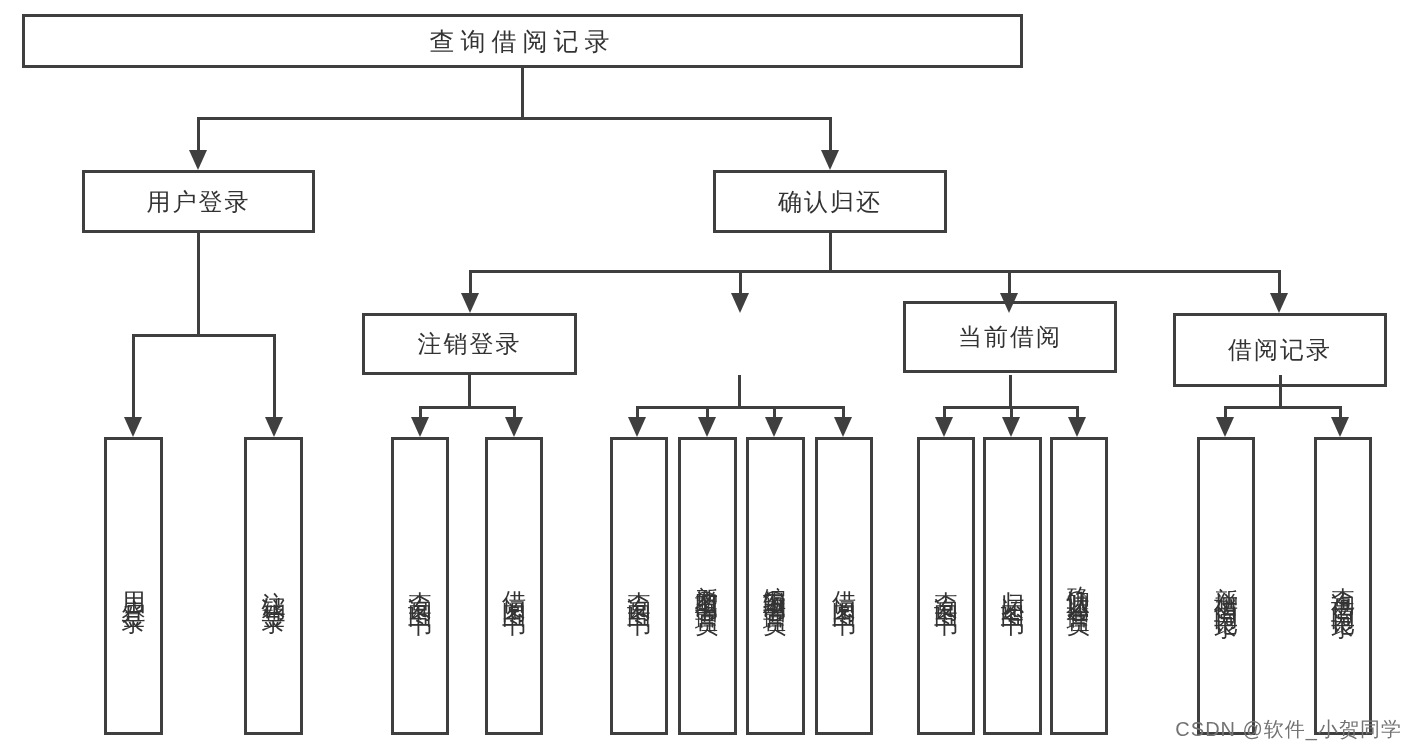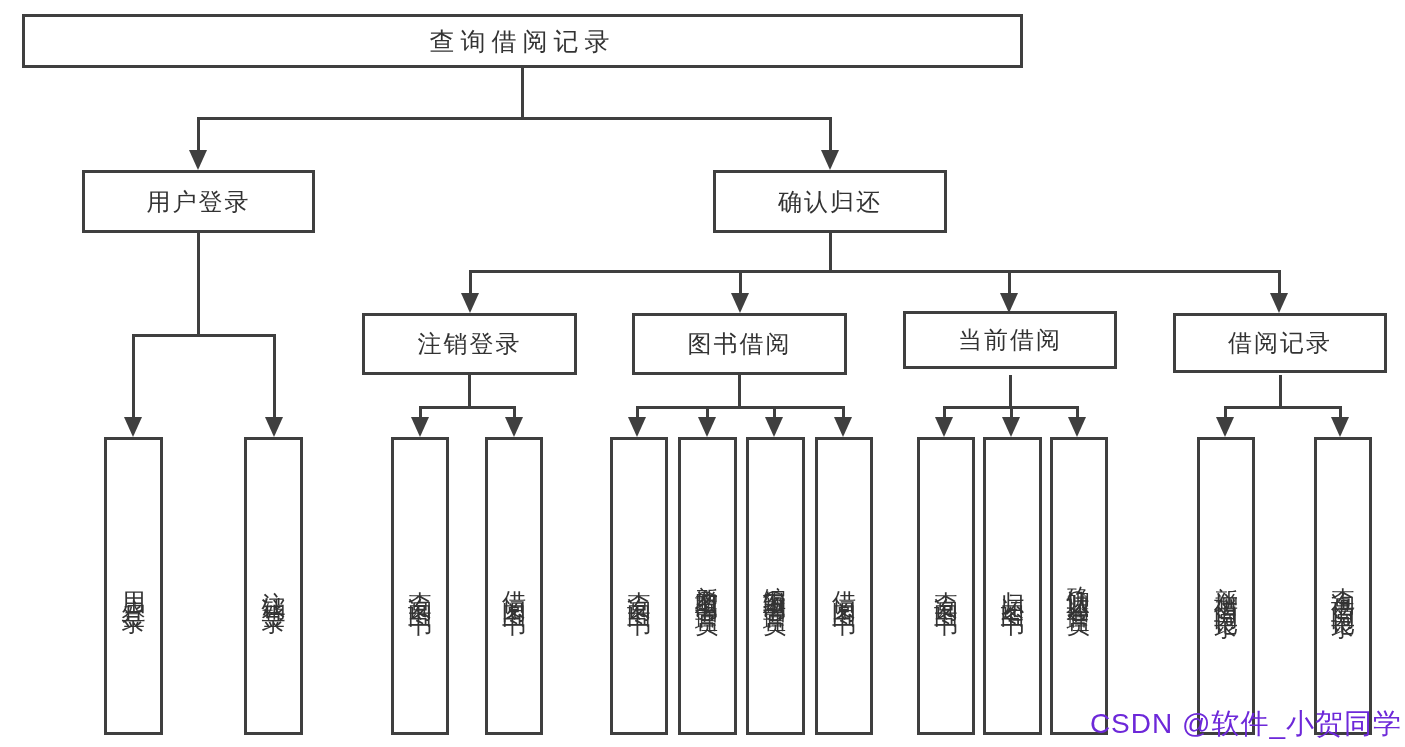--- a/index.html
+++ b/index.html
@@ -15,21 +15,21 @@
   .title{font-size:25px;letter-spacing:6px;}
   .vtext{
     writing-mode:vertical-rl;text-orientation:mixed;
     font-size:24px;letter-spacing:7px;white-space:nowrap;color:#333333;
   }
   .vtext.medium{letter-spacing:6px;}
   .vtext.long{letter-spacing:4px;font-size:23px;}
   .conn{position:absolute;}
   .watermark{
     position:absolute;right:3px;bottom:4px;z-index:10;
-    font-size:28px;color:#6d28d9;letter-spacing:1px;white-space:nowrap;
+    font-size:20px;color:#737373;letter-spacing:1px;white-space:nowrap;
   }
 </style>
 </head>
 <body>
 
 <div class="canvas" id="canvas">
 
   <div class="box" style="left:22px;top:14px;width:1001px;height:54px">
     <span class="title">查询借阅记录</span>
   </div>
@@ -37,27 +37,24 @@
   <div class="box" style="left:82px;top:170px;width:233px;height:63px">
     <span class="hlabel">用户登录</span>
   </div>
   <div class="box" style="left:713px;top:170px;width:234px;height:63px">
     <span class="hlabel">确认归还</span>
   </div>
 
   <div class="box" style="left:362px;top:313px;width:215px;height:62px">
     <span class="hlabel">注销登录</span>
   </div>
-  <div class="box" style="left:632px;top:313px;width:215px;height:62px">
-    <span class="hlabel">图书借阅</span>
-  </div>
-  <div class="box" style="left:903px;top:311px;width:214px;height:58px">
+  <div class="box" style="left:903px;top:301px;width:214px;height:72px">
     <span class="hlabel">当前借阅</span>
   </div>
-  <div class="box" style="left:1173px;top:313px;width:214px;height:60px">
+  <div class="box" style="left:1173px;top:313px;width:214px;height:74px">
     <span class="hlabel">借阅记录</span>
   </div>
 
   <div class="box" style="left:104px;top:437px;width:59px;height:298px">
     <span class="vtext">用户登录</span>
   </div>
   <div class="box" style="left:244px;top:437px;width:59px;height:298px">
     <span class="vtext">注销登录</span>
   </div>
 

